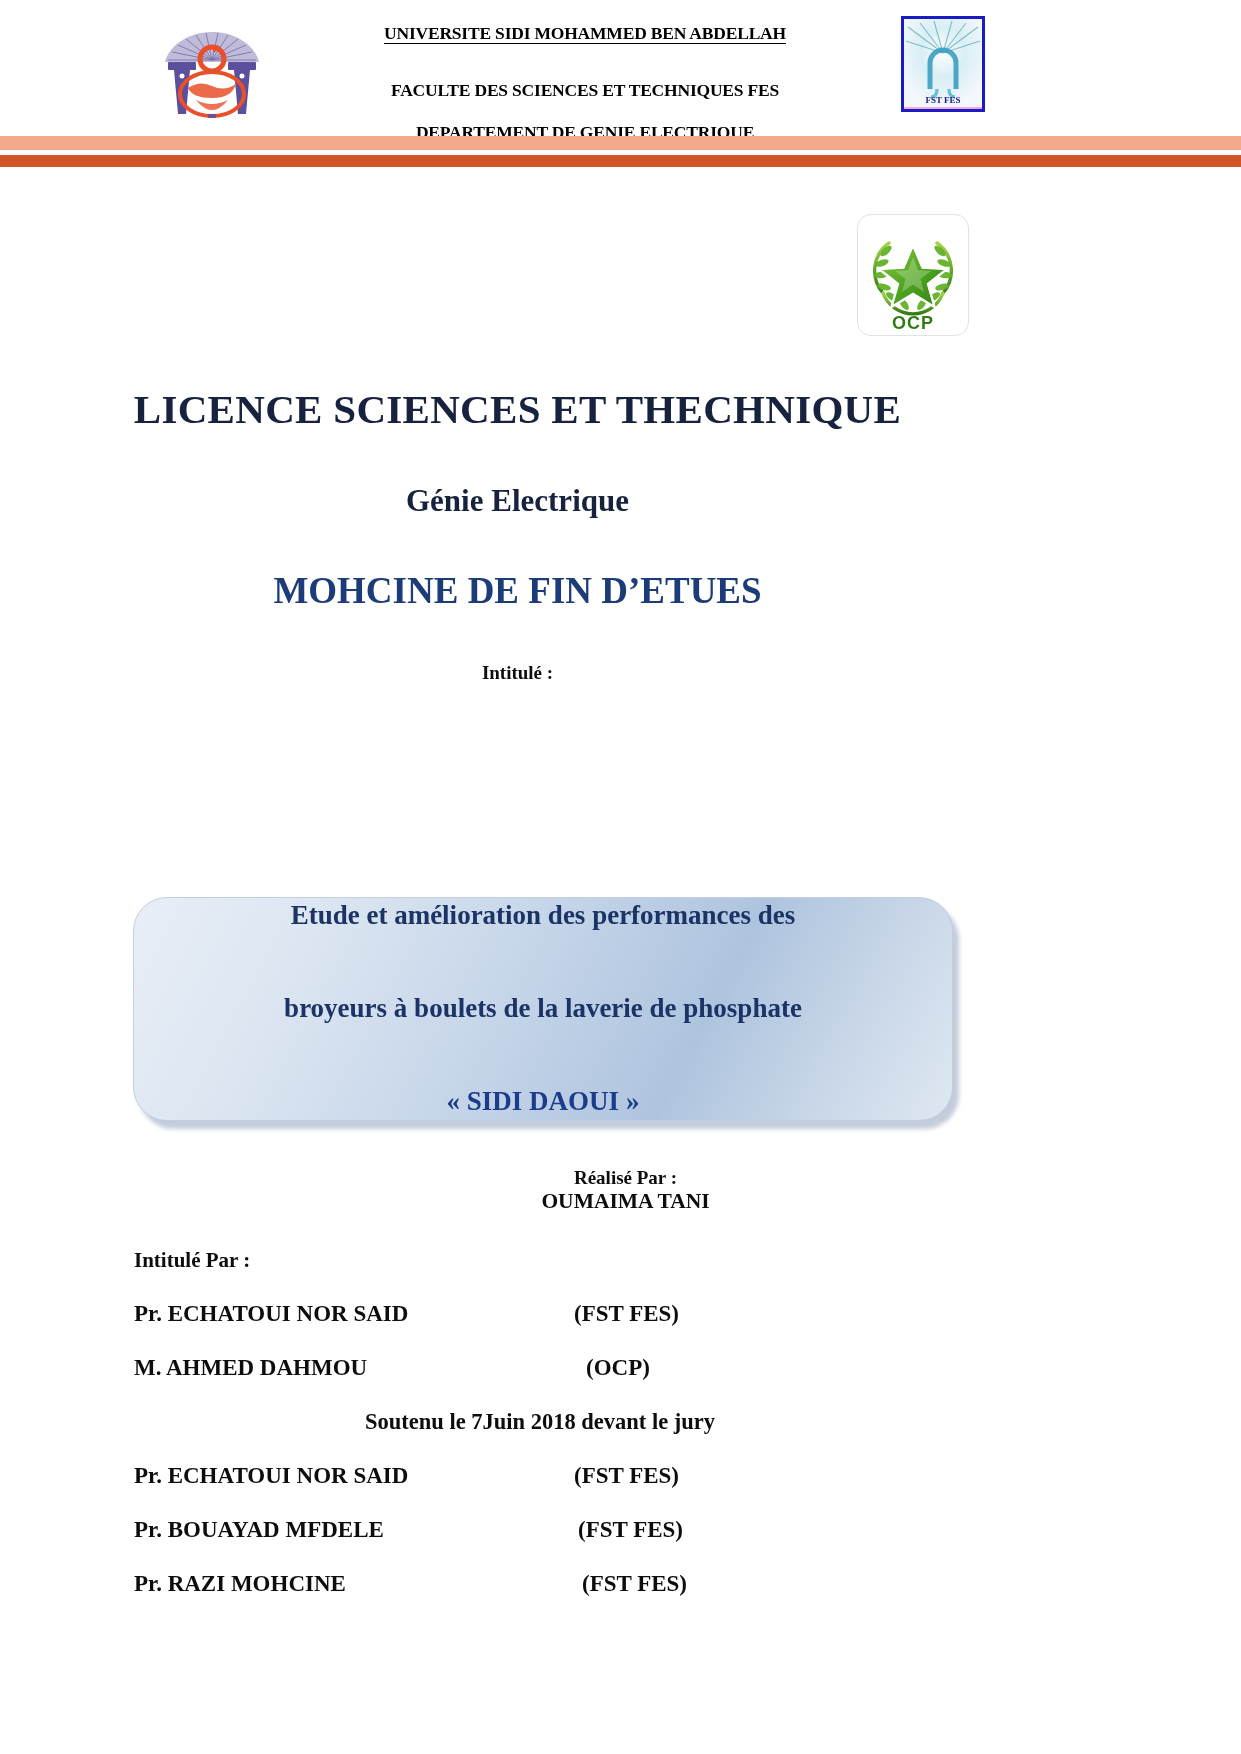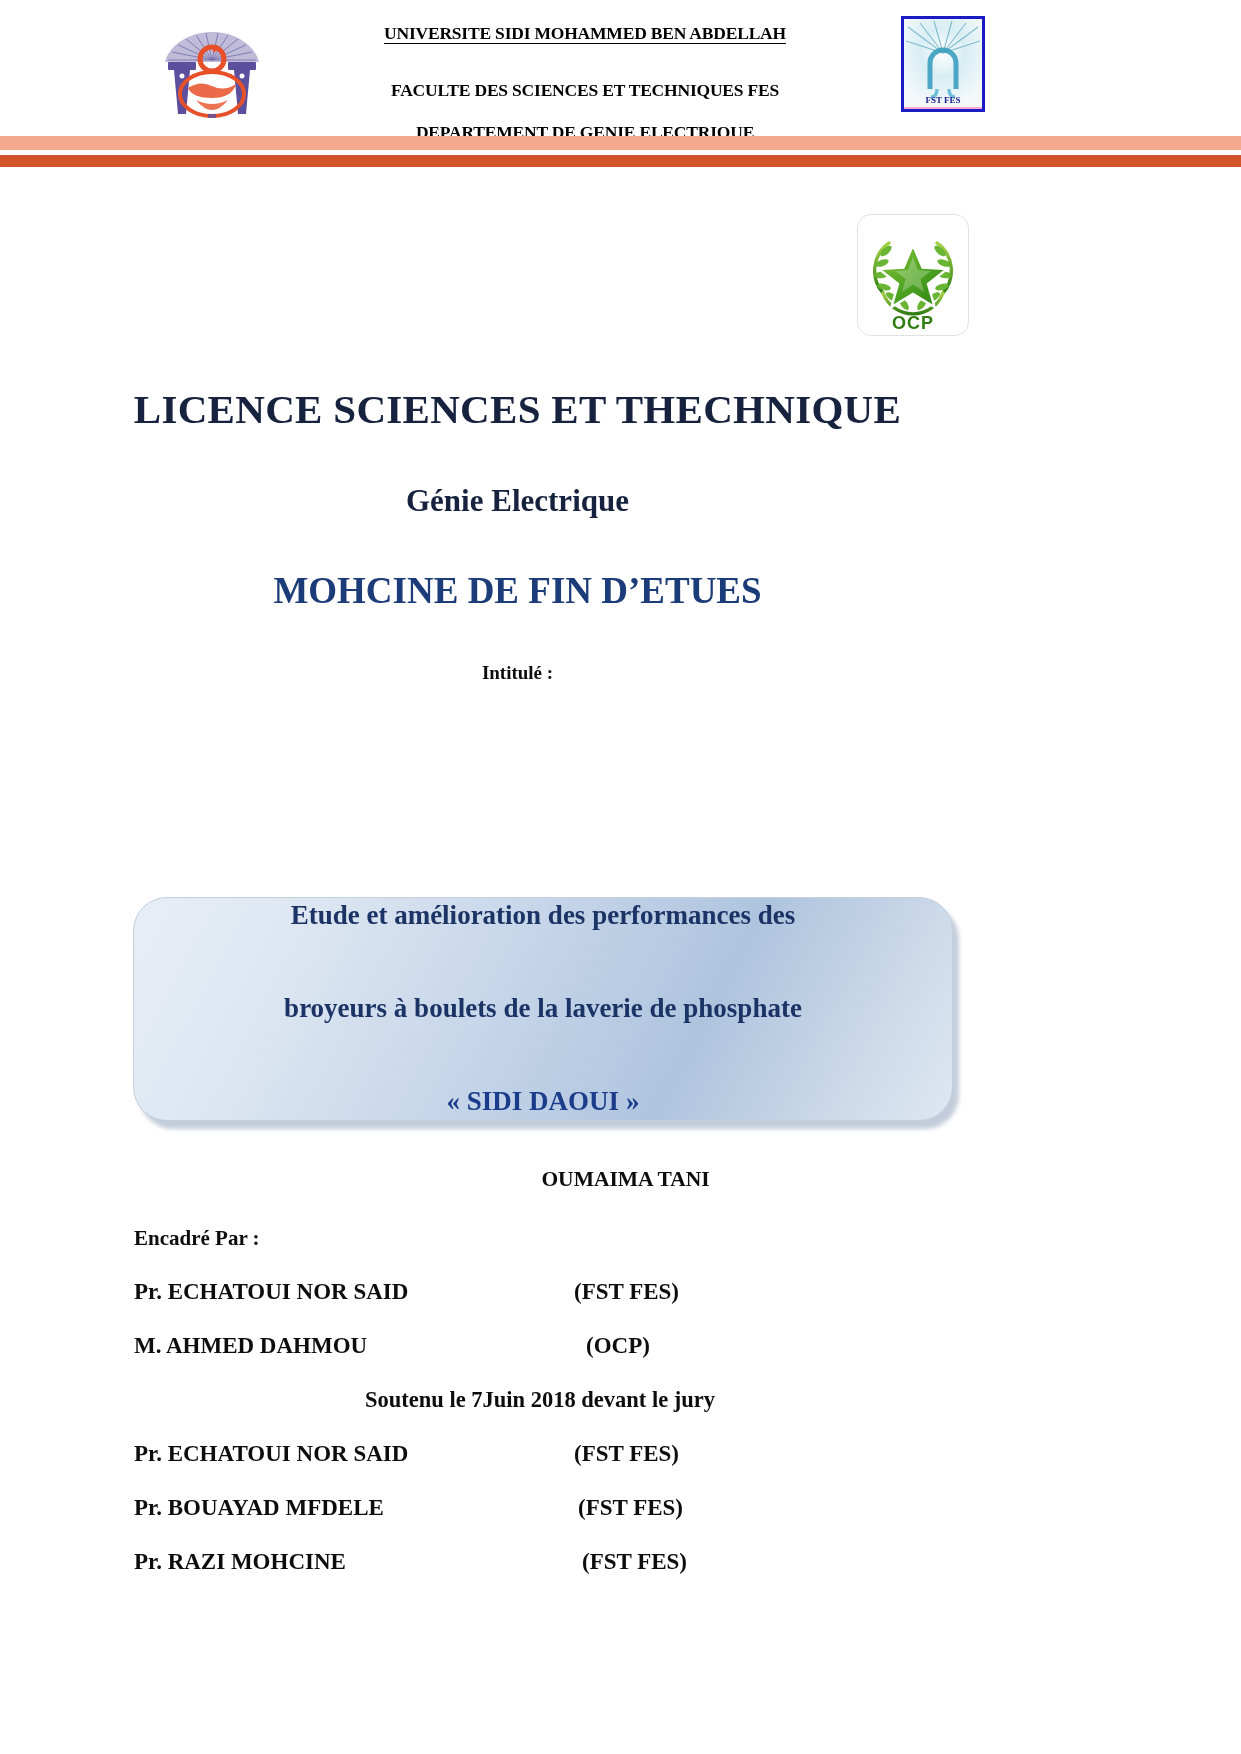--- a/index.html
+++ b/index.html
@@ -415,23 +415,24 @@
   <div class="title-box-wrap">
     <div class="title-box-shadow"></div>
     <div class="title-box">
       <div class="tb-line">Etude et amélioration des performances des</div>
       <div class="tb-line">broyeurs à boulets  de la laverie de phosphate</div>
       <div class="tb-line third">« SIDI DAOUI »</div>
     </div>
   </div>
 
   <div class="credits">
+    <div class="realise-par">Réalisé Par :</div>
     <div class="author">OUMAIMA TANI</div>
 
-    <div class="encadre-label">Encadré Par :</div>
+    <div class="encadre-label">Intitulé Par :</div>
 
     <div class="person-row r1">
       <span class="p-name">Pr. ECHATOUI NOR SAID</span>
       <span class="p-aff">(FST FES)</span>
     </div>
     <div class="person-row r2">
       <span class="p-name">M. AHMED DAHMOU</span>
       <span class="p-aff">(OCP)</span>
     </div>
 

